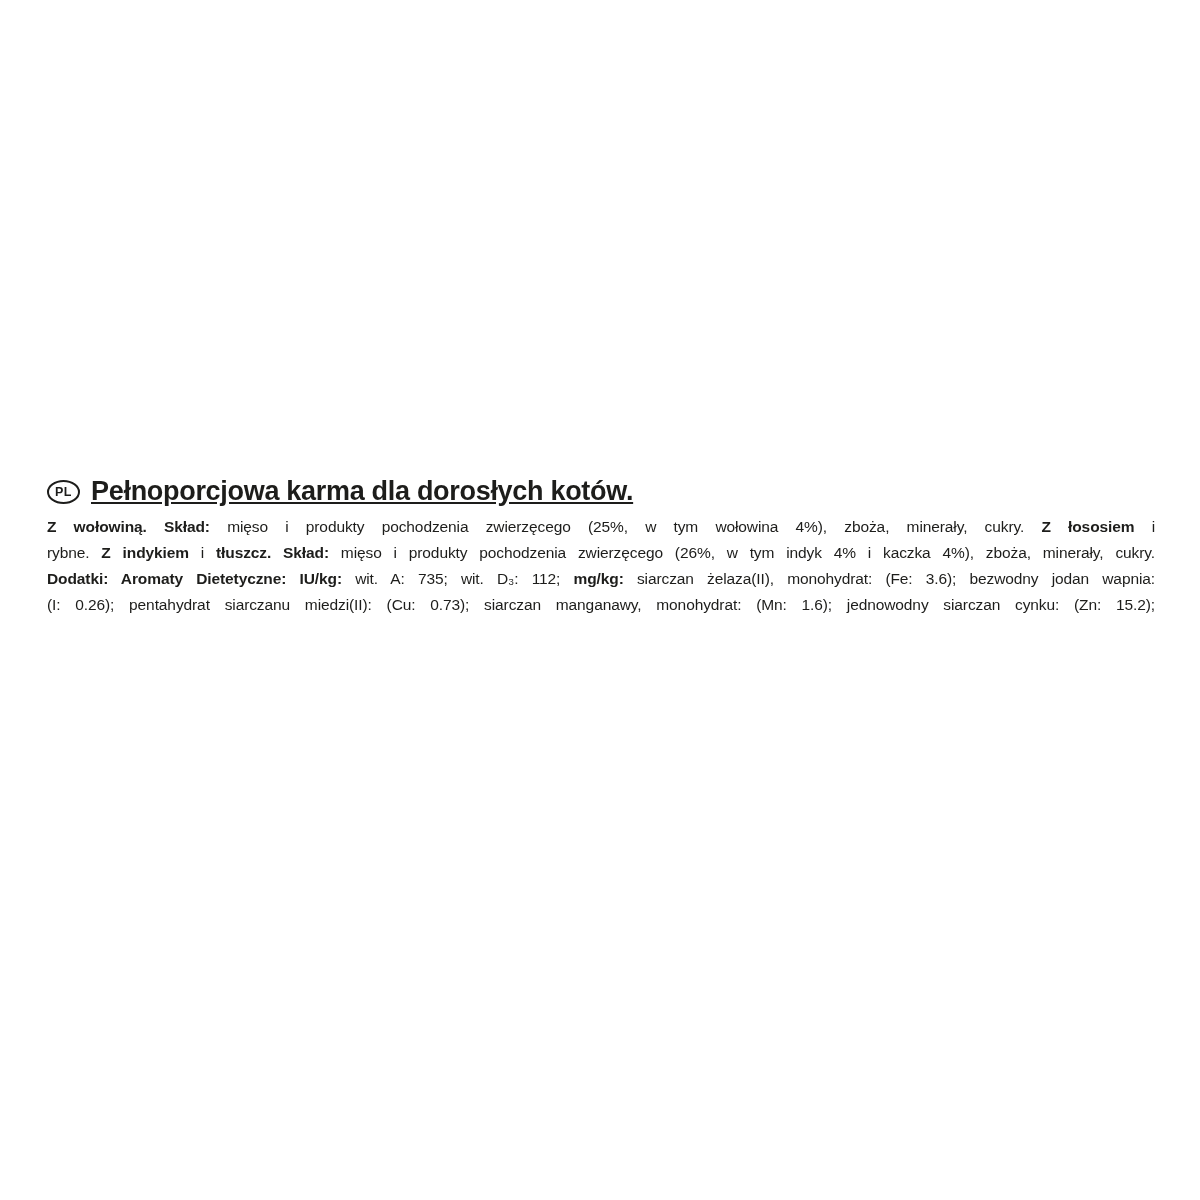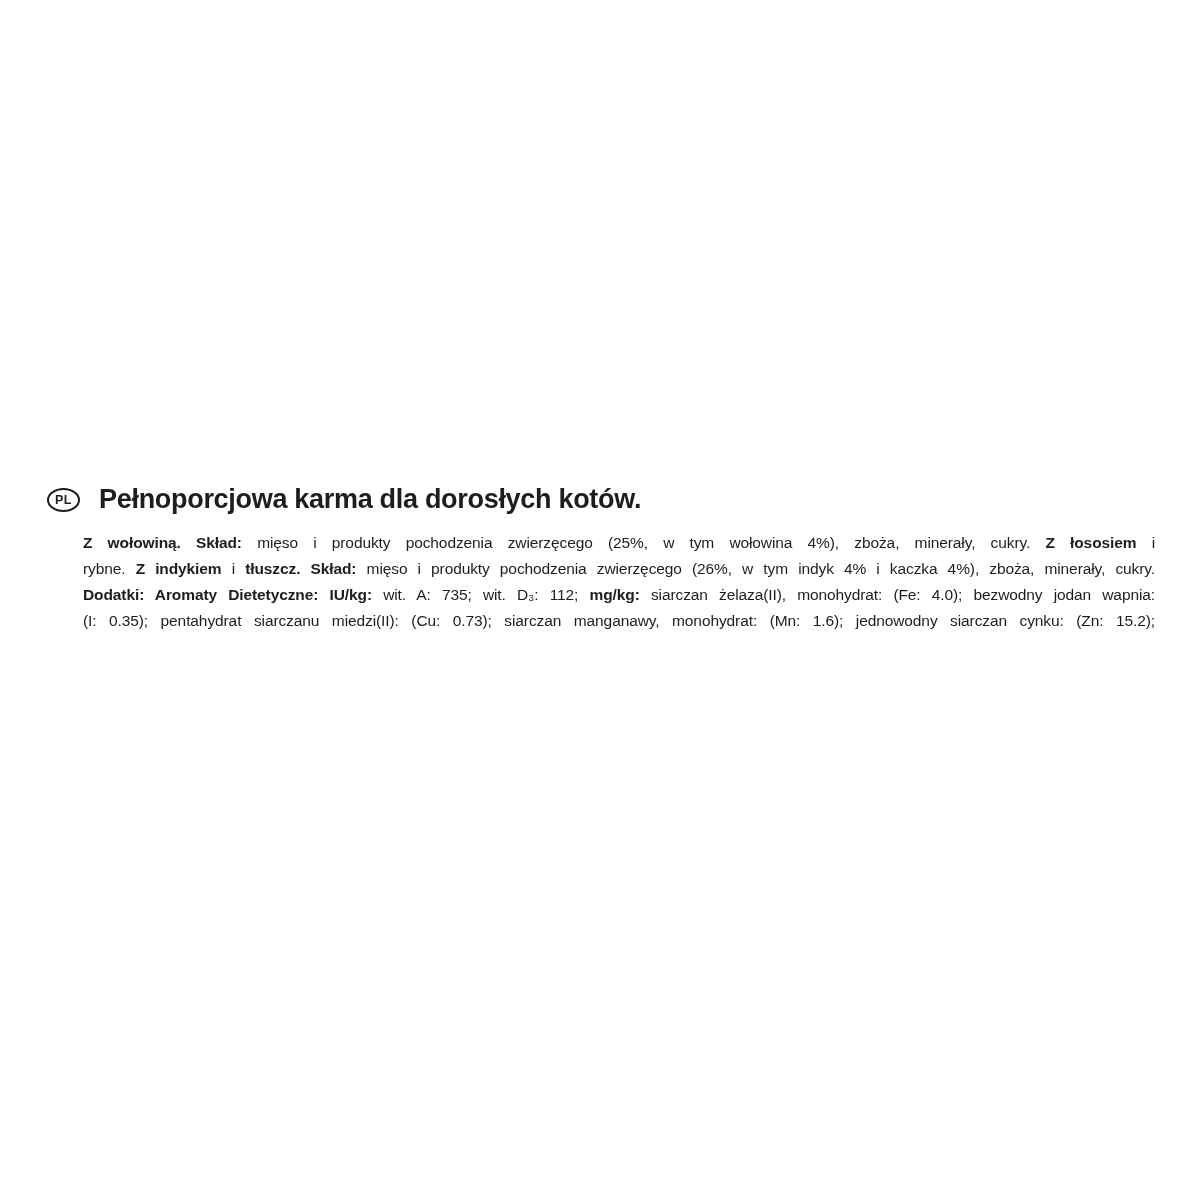--- a/index.html
+++ b/index.html
@@ -37,49 +37,49 @@
     display: flex;
     align-items: center;
     justify-content: center;
     font-weight: 700;
     font-size: 12.5px;
     letter-spacing: 0.5px;
     line-height: 1;
     padding-top: 1px;
   }
   .title {
-    margin: 8px;
+    margin: 0;
     font-size: 27px;
     font-weight: 700;
     letter-spacing: -0.3px;
     white-space: nowrap;
+    text-decoration: underline;
   }
   .label-body {
     font-size: 15.5px;
     line-height: 26px;
     letter-spacing: -0.1px;
   }
   .line {
     text-align: justify;
     text-align-last: justify;
-    margin-left: 36px;
   }
   .line.no-just {
     text-align: justify;
     text-align-last: left;
   }
   .b { font-weight: 700; }
 </style>
 </head>
 <body>
 
 <div class="panel">
   <div class="header">
     <span class="badge">PL</span>
     <h1 class="title">Pełnoporcjowa karma dla dorosłych kotów.</h1>
   </div>
   <div class="label-body" id="label-body">
       <div class="line"><span class="b">Z wołowiną. Skład:</span><span> mięso i produkty pochodzenia zwierzęcego (25%, w tym wołowina 4%), zboża, minerały, cukry. </span><span class="b">Z łososiem</span><span> i</span></div>
       <div class="line"><span>rybne. </span><span class="b">Z indykiem</span><span> i </span><span class="b">tłuszcz. Skład:</span><span> mięso i produkty pochodzenia zwierzęcego (26%, w tym indyk 4% i kaczka 4%), zboża, minerały, cukry.</span></div>
-      <div class="line"><span class="b">Dodatki: Aromaty Dietetyczne: IU/kg:</span><span> wit. A: 735; wit. D₃: 112; </span><span class="b">mg/kg:</span><span> siarczan żelaza(II), monohydrat: (Fe: 4.0); bezwodny jodan wapnia:</span></div>
-      <div class="line"><span>(I: 0.35); pentahydrat siarczanu miedzi(II): (Cu: 0.73); siarczan manganawy, monohydrat: (Mn: 1.6); jednowodny siarczan cynku: (Zn: 15.2);</span></div>
+      <div class="line"><span class="b">Dodatki: Aromaty Dietetyczne: IU/kg:</span><span> wit. A: 735; wit. D₃: 112; </span><span class="b">mg/kg:</span><span> siarczan żelaza(II), monohydrat: (Fe: 3.6); bezwodny jodan wapnia:</span></div>
+      <div class="line"><span>(I: 0.26); pentahydrat siarczanu miedzi(II): (Cu: 0.73); siarczan manganawy, monohydrat: (Mn: 1.6); jednowodny siarczan cynku: (Zn: 15.2);</span></div>
     </div>
 </div>
 
 </body></html>

